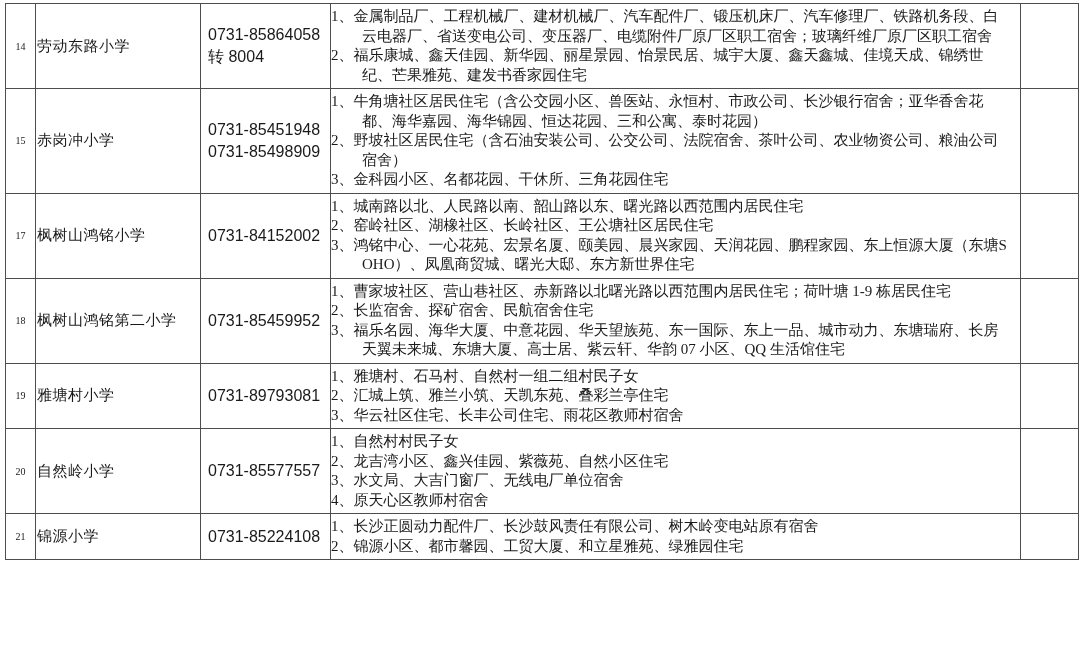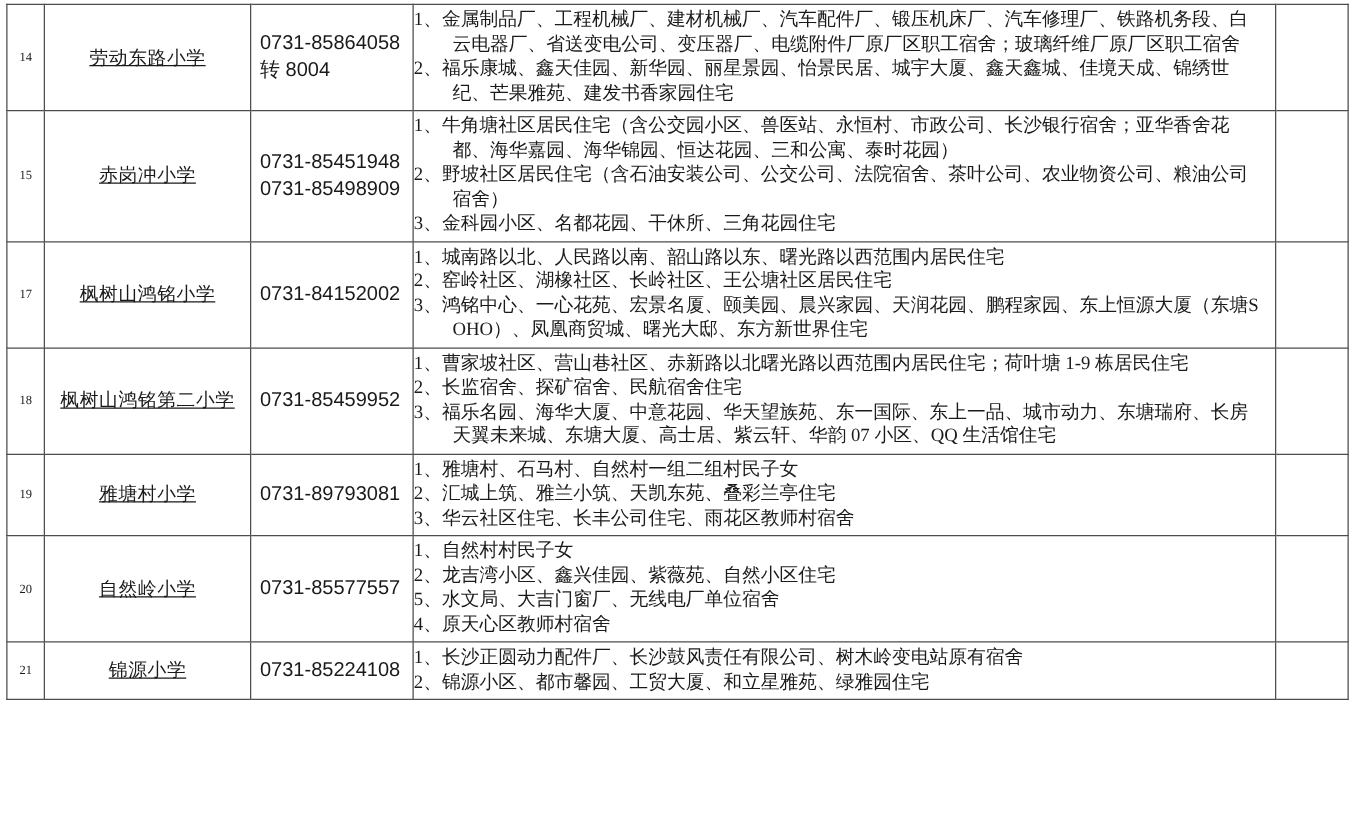--- a/index.html
+++ b/index.html
@@ -21,24 +21,22 @@
     border: 1px solid #4d4d4d;
     vertical-align: middle;
     overflow: hidden;
   }
   td.col-no {
     text-align: center;
     font-size: 10px;
     font-family: "Liberation Serif", serif;
   }
   td.col-school {
-    text-align: center;
     font-size: 15px;
     letter-spacing: 0.5px;
-    text-decoration: underline;
   }
   td.col-phone {
     font-family: "Liberation Sans", sans-serif;
     font-size: 16px;
     padding: 2px 2px 2px 7px;
     text-align: left;
   }
   .phone-part { line-height: 22px; white-space: nowrap; }
   .phone-part + .phone-part { }
   td.col-details {
@@ -135,21 +133,21 @@
         </tr>
         <tr>
           <td class="col-no">20</td>
           <td class="col-school">自然岭小学</td>
           <td class="col-phone">
             <div class="phone-part">0731-85577557</div>
           </td>
           <td class="col-details">
             <div class="district-item">1、自然村村民子女</div>
             <div class="district-item">2、龙吉湾小区、鑫兴佳园、紫薇苑、自然小区住宅</div>
-            <div class="district-item">5、水文局、大吉门窗厂、无线电厂单位宿舍</div>
+            <div class="district-item">3、水文局、大吉门窗厂、无线电厂单位宿舍</div>
             <div class="district-item">4、原天心区教师村宿舍</div>
           </td>
           <td class="col-empty"></td>
         </tr>
         <tr>
           <td class="col-no">21</td>
           <td class="col-school">锦源小学</td>
           <td class="col-phone">
             <div class="phone-part">0731-85224108</div>
           </td>

